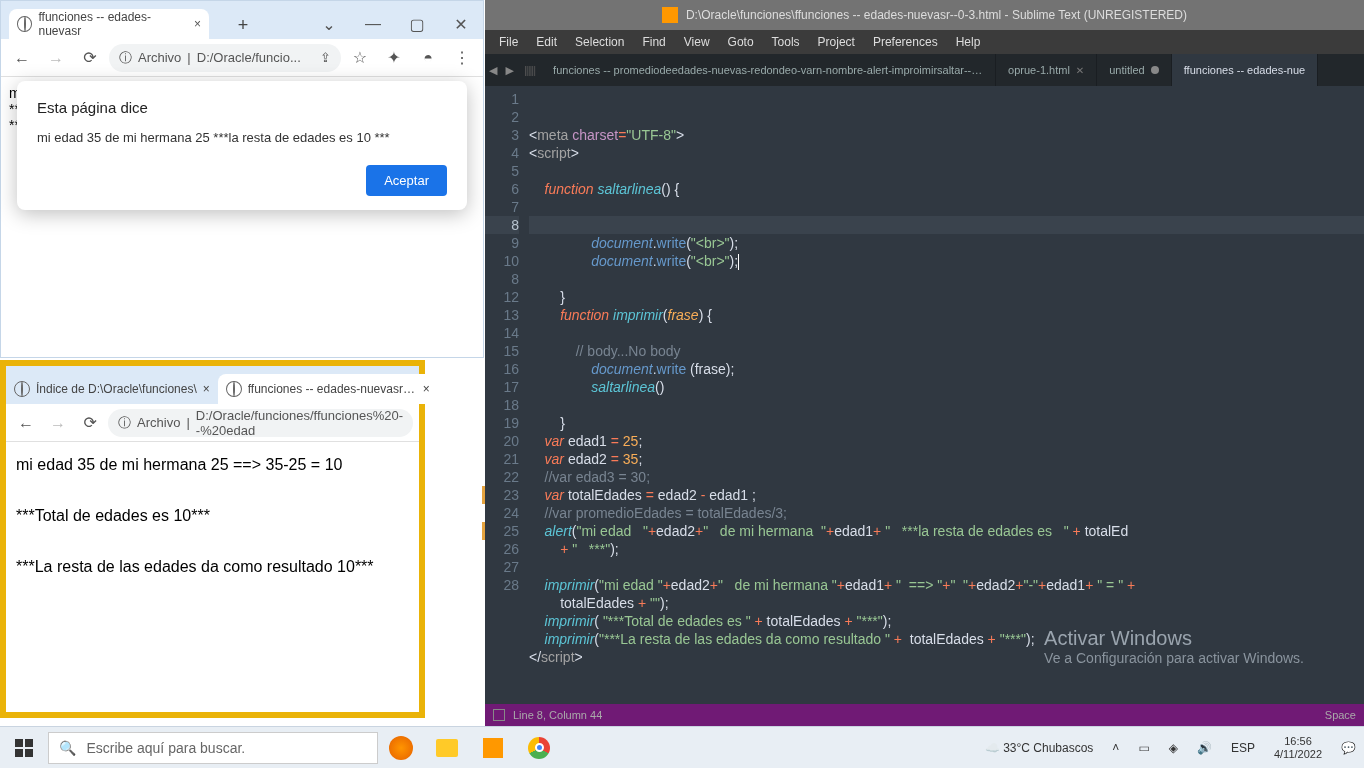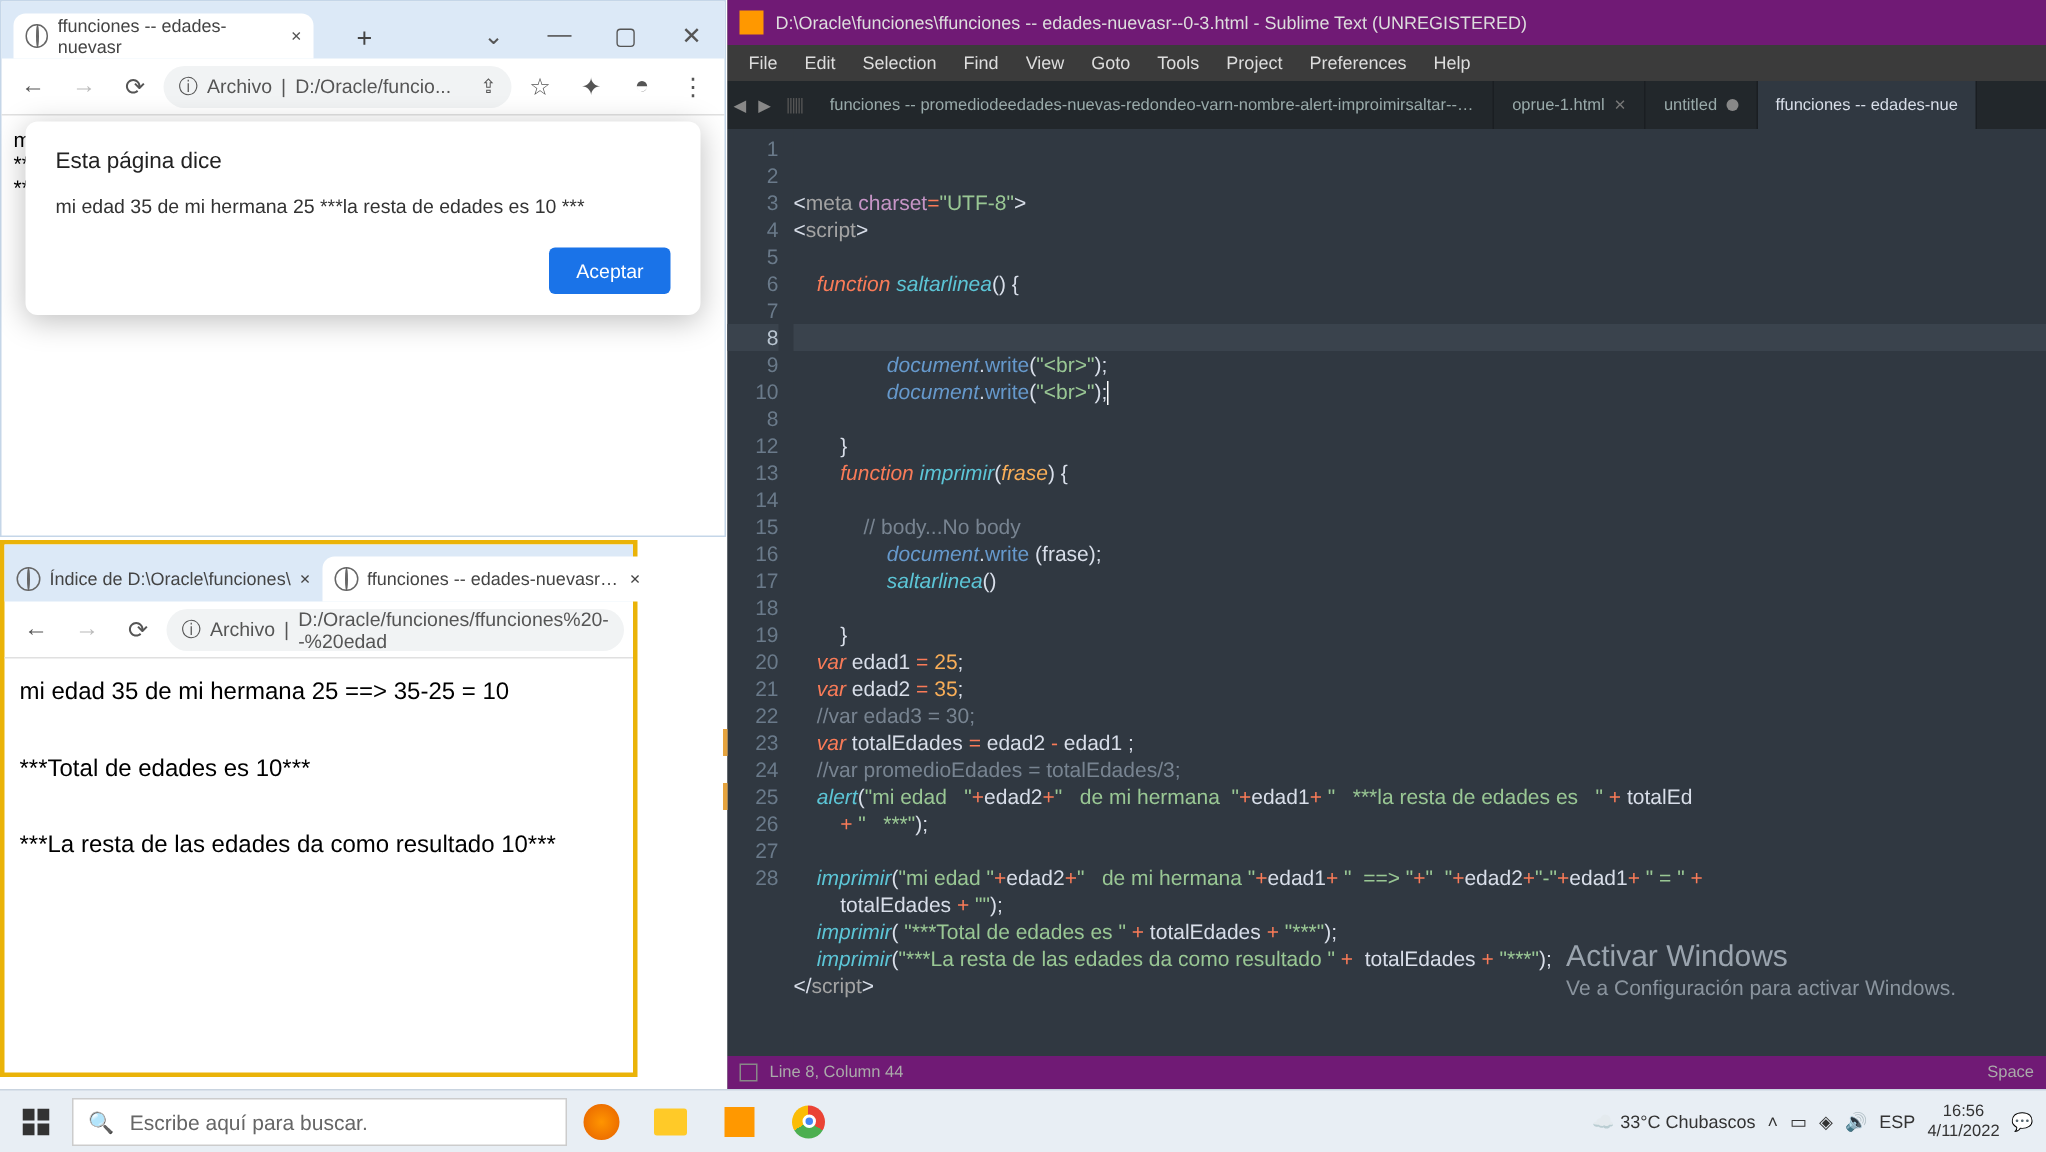--- a/index.html
+++ b/index.html
@@ -18,33 +18,33 @@
 .chrome1 .addr { flex:1; height:28px; background:#f1f3f4; border-radius:14px; display:flex; align-items:center; padding:0 10px; font-size:13px; color:#555; gap:6px; }
 .chrome1 .content { padding:8px; font-size:14px; color:#000; }
 
 
 .alert { position:absolute; left:16px; top:80px; width:450px; background:#fff; border-radius:8px; box-shadow:0 4px 20px rgba(0,0,0,.25); padding:18px 20px 14px; }
 .alert .ttl { font-size:15px; color:#222; margin-bottom:14px; }
 .alert .msg { font-size:13px; color:#333; margin-bottom:20px; }
 .alert .btn { float:right; background:#1a73e8; color:#fff; border:none; padding:8px 18px; border-radius:4px; font-size:13px; }
 
 
-.chrome2 { position:absolute; left:0; top:360px; width:425px; height:358px; background:#fff; border:3px solid #eab308; }
+.chrome2 { position:absolute; left:0; top:360px; width:425px; height:358px; background:#fff; border:6px solid #eab308; }
 .chrome2 .titlebar { height:38px; background:#dce9f7; display:flex; align-items:flex-end; }
 .chrome2 .tab { height:30px; border-radius:8px 8px 0 0; display:flex; align-items:center; padding:0 8px; font-size:12px; color:#444; gap:6px; }
 .chrome2 .tab.inactive { background:transparent; width:220px; }
 .chrome2 .tab.active { background:#fff; width:220px; }
 .chrome2 .toolbar { height:38px; display:flex; align-items:center; padding:0 6px; gap:4px; border-bottom:1px solid #e0e0e0; }
 .chrome2 .toolbar .tb { width:30px; height:30px; display:flex; align-items:center; justify-content:center; color:#555; }
 .chrome2 .addr { flex:1; height:28px; background:#f1f3f4; border-radius:14px; display:flex; align-items:center; padding:0 10px; font-size:13px; color:#555; gap:6px; }
 .chrome2 .page { padding:10px; font-family:"Times New Roman",serif; font-size:16px; line-height:1.6; }
 
 
 .st { position:absolute; left:485px; top:0; width:879px; height:726px; background:#303841; color:#d8dee9; display:flex; flex-direction:column; }
-.st .titlebar { height:30px; background:#701a75; display:flex; align-items:center; padding:0 8px; font-size:12px; color:#ddd; }
+.st .titlebar { height:30px; background:#737373; display:flex; align-items:center; padding:0 8px; font-size:12px; color:#ddd;justify-content:center; }
 .st .titlebar .logo { width:16px; height:16px; background:#ff9800; margin-right:8px; }
 .st .menubar { height:24px; background:#3b3b3b; display:flex; align-items:center; padding:0 6px; font-size:12px; gap:2px; }
 .st .menubar span { padding:2px 8px; color:#ddd; }
 .st .tabbar { height:32px; background:#22272b; display:flex; align-items:center; font-size:11px; }
 .st .tabbar .nav { padding:0 4px; color:#888; }
 .st .tabbar .divd { color:#555; padding:0 6px; letter-spacing:-1px; }
 .st .etab { height:32px; padding:0 12px; display:flex; align-items:center; color:#9aa; border-right:1px solid #1a1e22; gap:6px; }
 .st .etab.active { background:#303841; color:#d8dee9; }
 .st .etab .xc { color:#777; font-size:10px; }
 .st .etab .dirty { width:8px; height:8px; border-radius:50%; background:#888; }
@@ -76,21 +76,21 @@
 
 
 .wm { position:absolute; right:60px; bottom:60px; color:#8a949e; font-size:14px; text-align:left; pointer-events:none; }
 .wm .big { font-size:20px; color:#9aa4ae; }
 
 
 .taskbar { position:absolute; left:0; bottom:0; width:1364px; height:42px; background:#e8eef4; display:flex; align-items:center; border-top:1px solid #c9d4e0; }
 .taskbar .start { width:48px; height:42px; display:flex; align-items:center; justify-content:center; }
 .taskbar .search { height:32px; width:330px; background:#fff; border:1px solid #ccc; display:flex; align-items:center; padding:0 10px; font-size:14px; color:#666; gap:10px;}
 .taskbar .app { width:46px; height:42px; display:flex; align-items:center; justify-content:center; }
-.taskbar .tray { margin-left:auto; display:flex; align-items:center; gap:8px; padding-right:8px; font-size:12px; color:#333; }
+.taskbar .tray { margin-left:auto; display:flex; align-items:center; gap:19px; padding-right:8px; font-size:12px; color:#333; }
 .taskbar .clock { text-align:center; font-size:11px; line-height:13px; }
 .globe { width:16px;height:16px;border:1.5px solid #666;border-radius:50%;position:relative; }
 .globe::before { content:"";position:absolute;left:6px;top:-1px;width:2px;height:16px;border:1.5px solid #666;border-radius:50%; box-sizing:border-box;}
 </style>
 </head>
 <body>
 
 <div class="chrome1">
   <div class="titlebar">
     <div class="tab">

